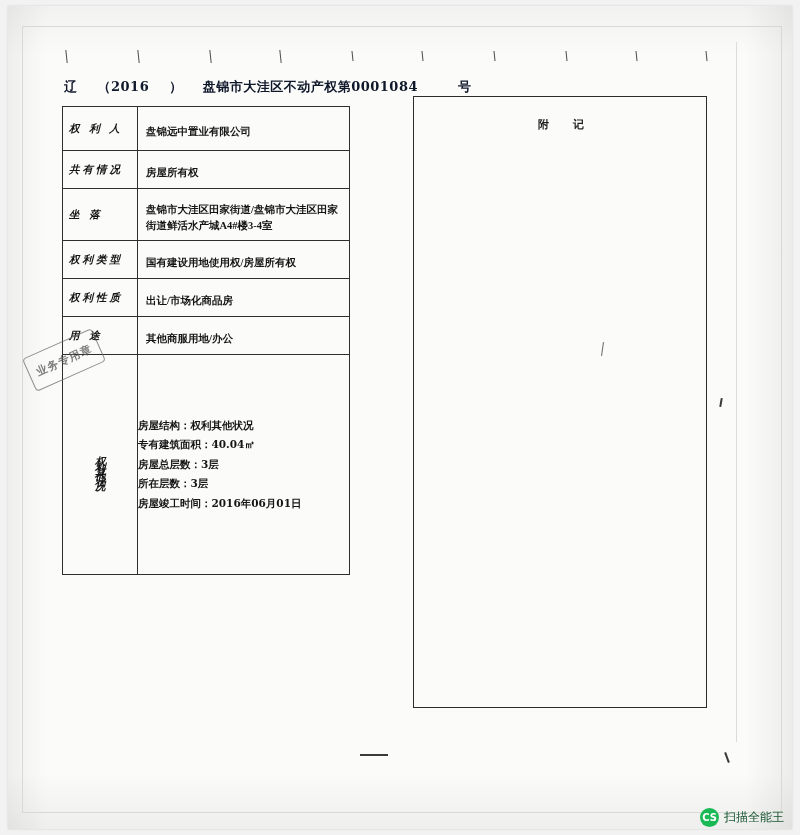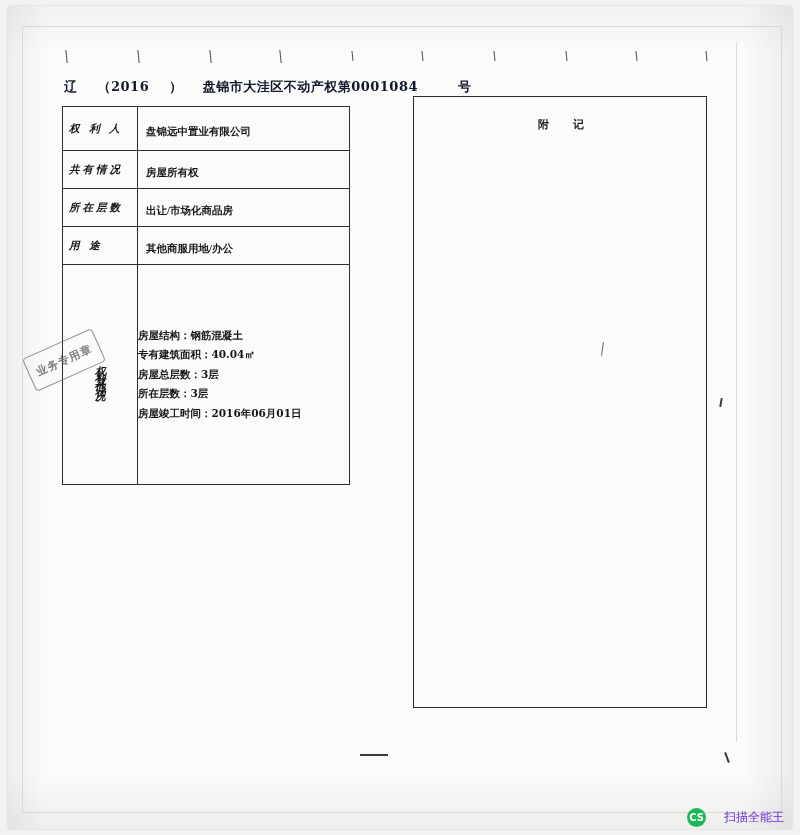--- a/index.html
+++ b/index.html
@@ -204,38 +204,38 @@
     background: #dcdcd8;
   }
 
   
   #watermark {
     position: absolute;
     right: 16px;
     bottom: 8px;
     display: flex;
     align-items: center;
-    gap: 18px;
+    gap: 5px;
   }
   #watermark .cs-badge {
     width: 19px;
     height: 19px;
     border-radius: 50%;
     background: #19b955;
     color: #fff;
     font-size: 10px;
     font-weight: bold;
     display: flex;
     align-items: center;
     justify-content: center;
     font-family: "DejaVu Sans", "Liberation Sans", sans-serif;
   }
   #watermark .cs-text {
     font-size: 12px;
-    color: #6d28d9;
+    color: #14532d;
     font-family: "DejaVu Sans", "Liberation Sans", sans-serif;
   }
 </style>
 </head>
 <body>
 
 <div id="page">
 
   <div id="page-frame"></div>
 
@@ -261,34 +261,42 @@
   <table id="main-table">
     <tbody>
       <tr class="r-h-46">
         <td class="lbl">权 利 人</td>
         <td class="val">盘锦远中置业有限公司</td>
       </tr>
       <tr class="r-h-40">
         <td class="lbl">共有情况</td>
         <td class="val">房屋所有权</td>
       </tr>
+      <tr class="r-h-54">
+        <td class="lbl">坐 落</td>
+        <td class="val">盘锦市大洼区田家街道/盘锦市大洼区田家街道鲜活水产城A4#楼3-4室</td>
+      </tr>
       <tr class="r-h-40">
-        <td class="lbl">所在层数</td>
+        <td class="lbl">权利类型</td>
+        <td class="val">国有建设用地使用权/房屋所有权</td>
+      </tr>
+      <tr class="r-h-40">
+        <td class="lbl">权利性质</td>
         <td class="val">出让/市场化商品房</td>
       </tr>
       <tr class="r-h-40">
         <td class="lbl">用 途</td>
         <td class="val">其他商服用地/办公</td>
       </tr>
       <tr class="r-h-big">
         <td class="lbl lbl-vert">
           <span class="vert-label">权利其他状况</span>
         </td>
         <td class="val-multiline">
-          <div>房屋结构：钢筋混凝土</div>
+          <div>房屋结构：权利其他状况</div>
           <div>专有建筑面积：40.04㎡</div>
           <div>房屋总层数：3层</div>
           <div>所在层数：3层</div>
           <div>房屋竣工时间：2016年06月01日</div>
         </td>
       </tr>
     </tbody>
   </table>
 
   <div id="appendix-box"></div>

